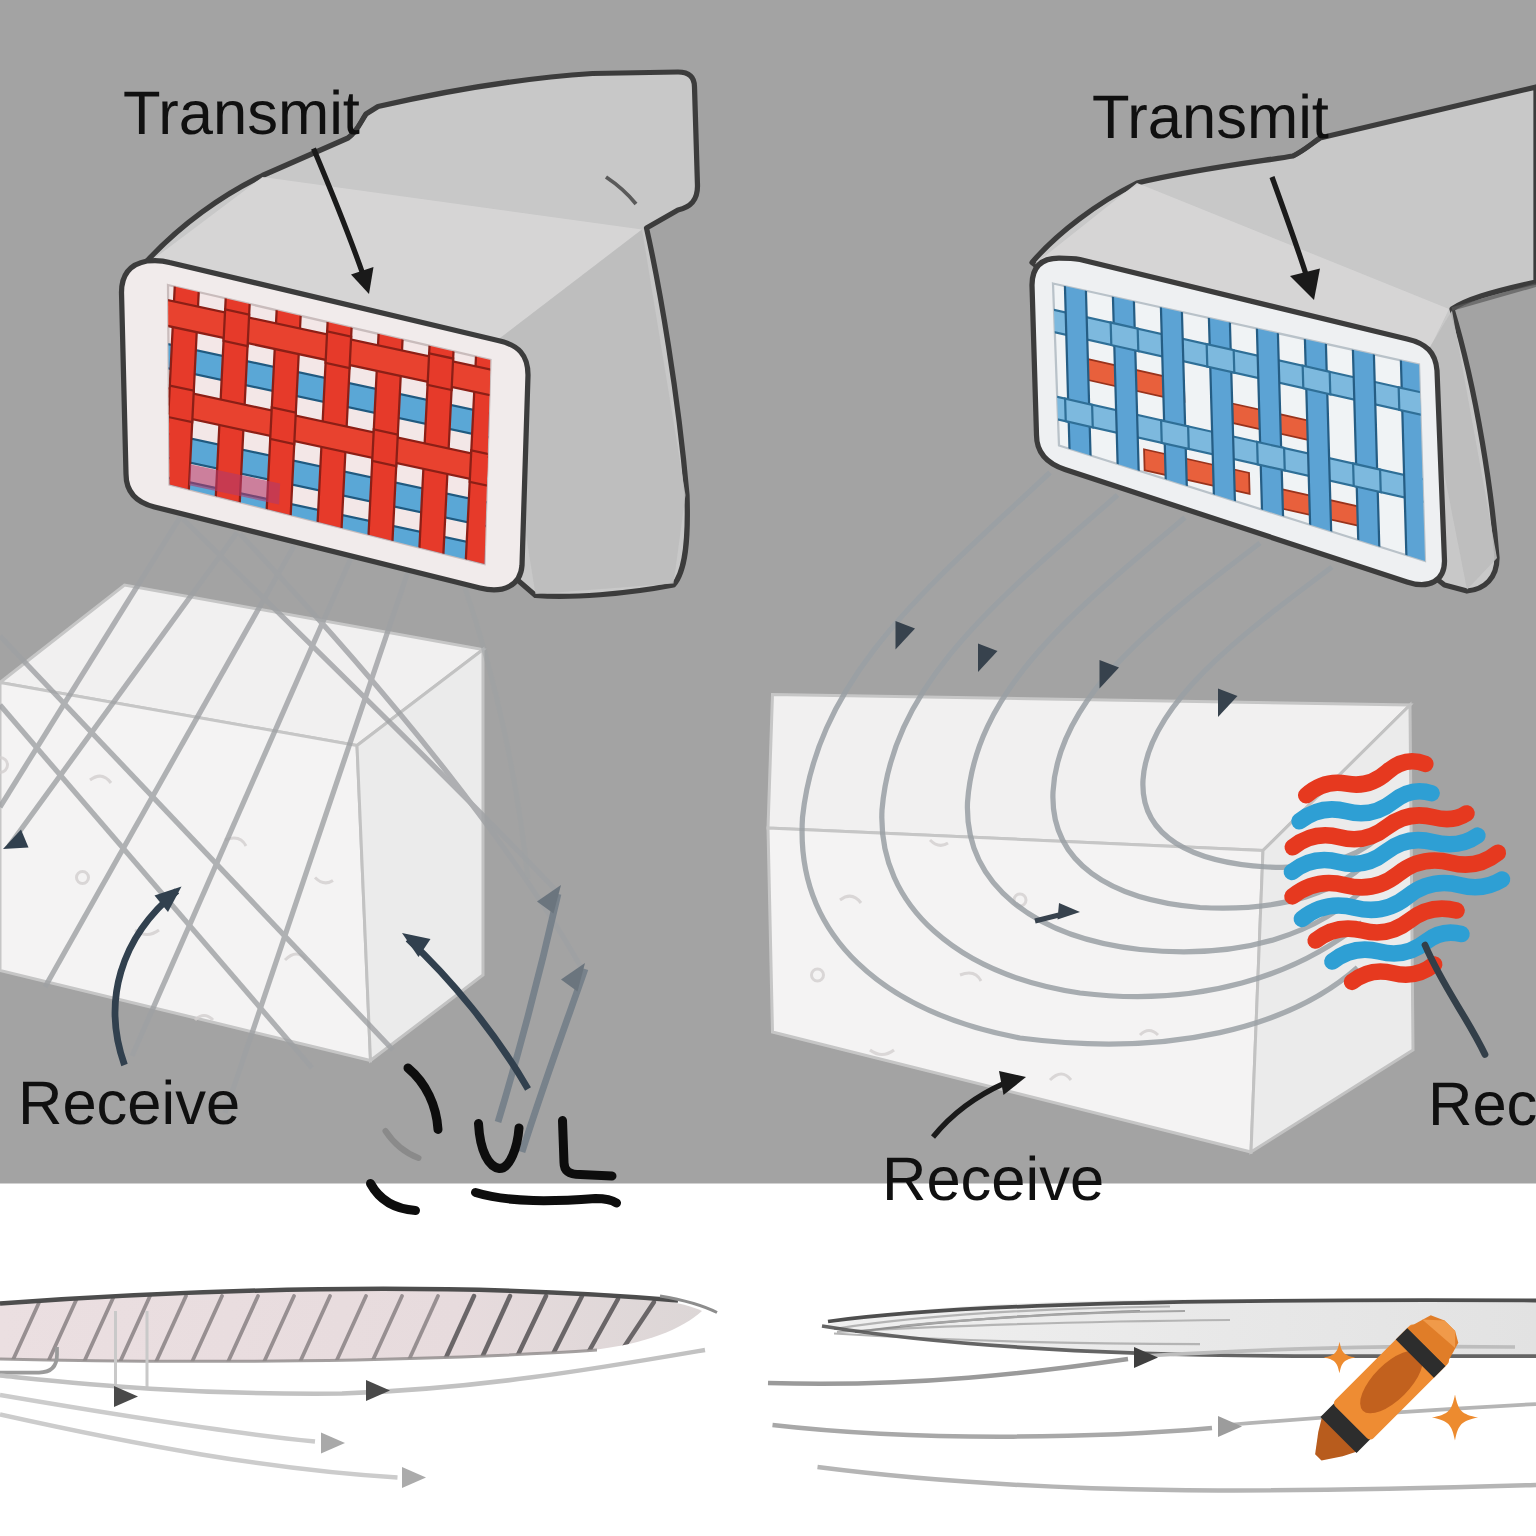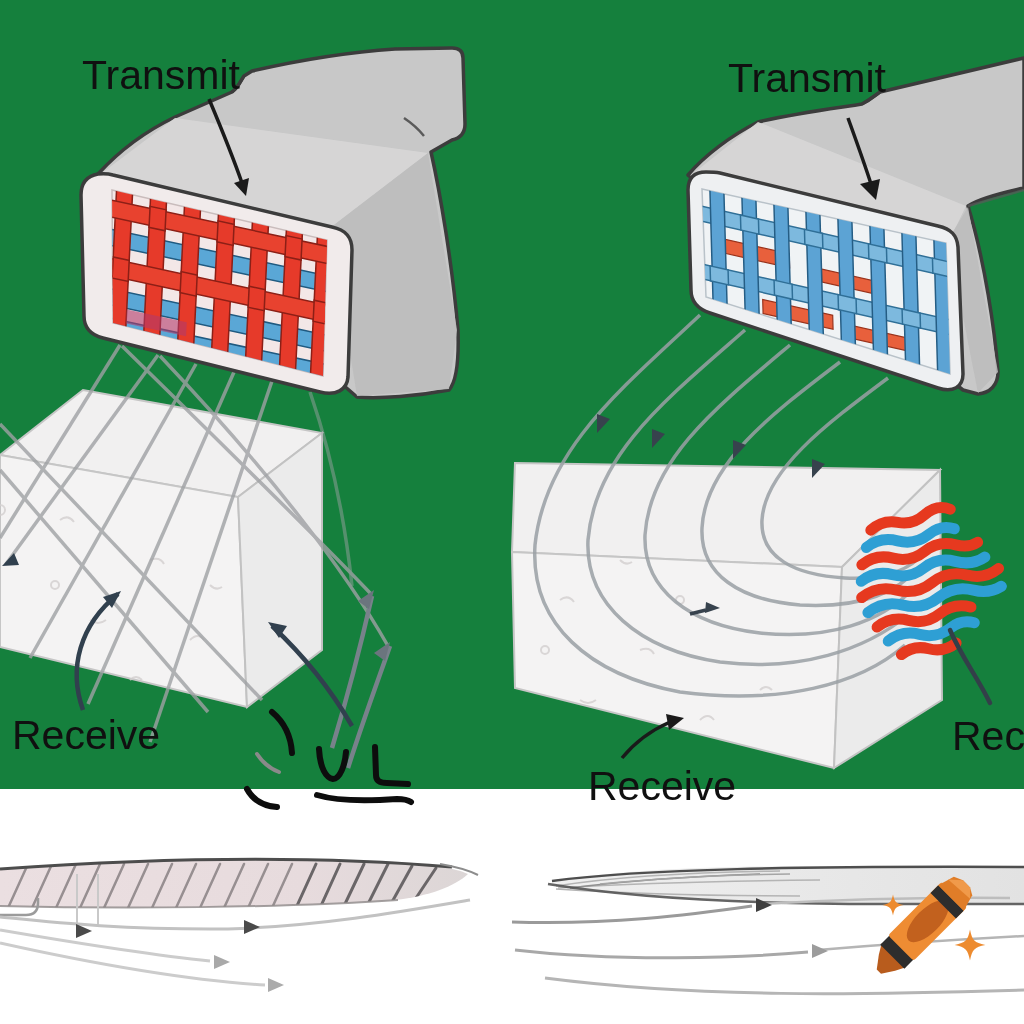--- a/index.html
+++ b/index.html
@@ -1,17 +1,17 @@
 <!DOCTYPE html>
 <html><head>
 <meta charset="utf-8">
 <style>
   html,body{margin:0;padding:0;background:#ffffff;width:1024px;height:1024px;overflow:hidden;
     font-family:"Liberation Sans", sans-serif;}
-  #stage{position:relative;width:1024px;height:789px;background:#15803d;}
+  #stage{position:relative;width:1024px;height:789px;background:#a3a3a3;}
   svg{display:block}
   .lbl{font-family:"Liberation Sans", sans-serif;font-size:41px;fill:#101010;}
 </style>
 </head>
 <body>
 
 <div id="stage">
 <svg width="1024" height="1024" viewBox="0 0 1024 1024">
   <defs>
     <clipPath id="faceL">

